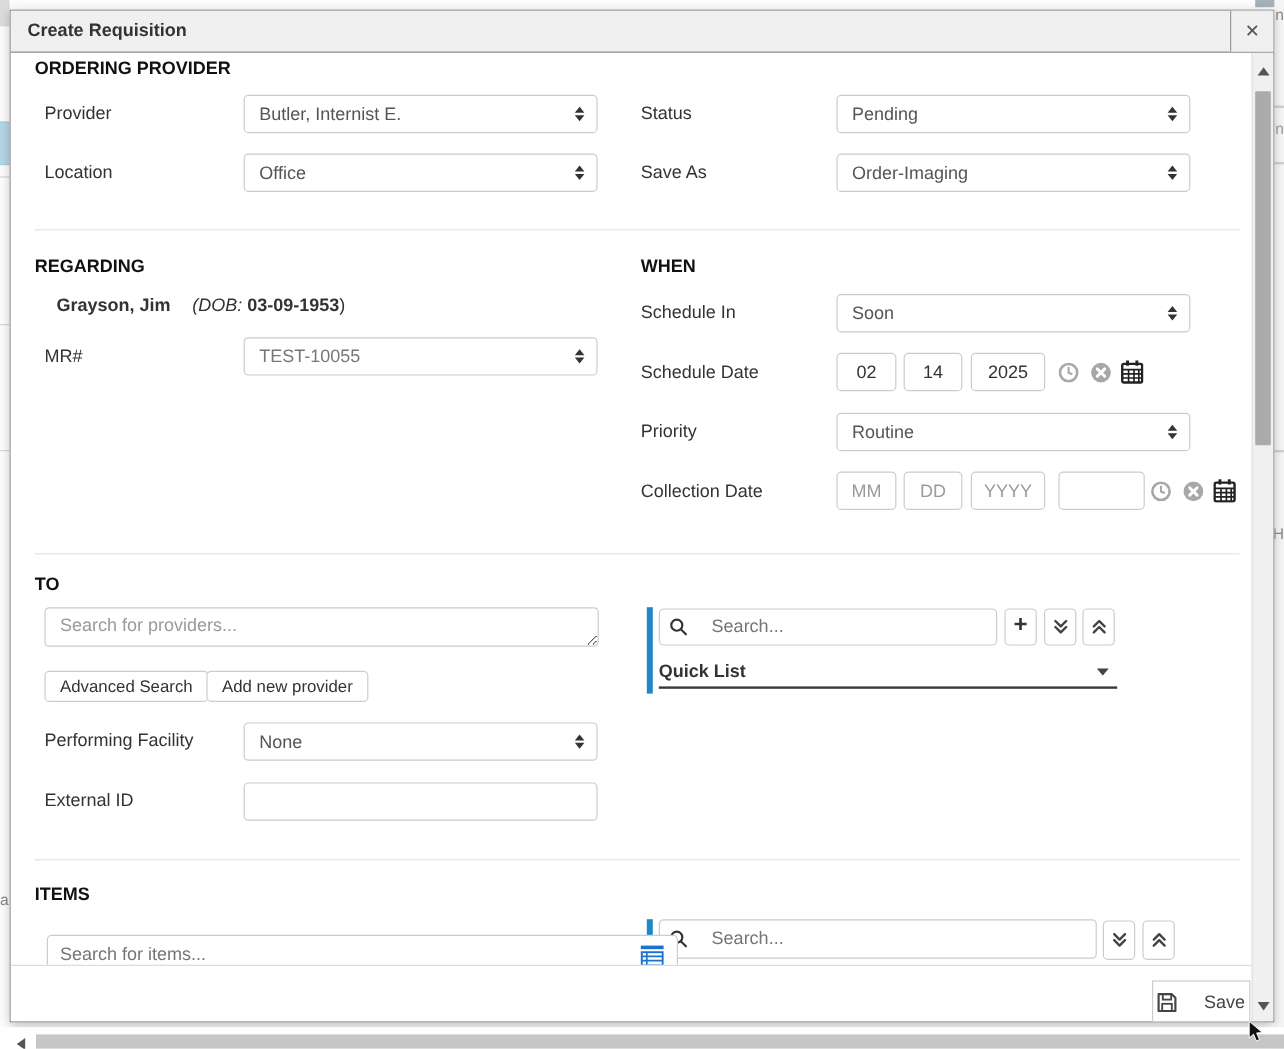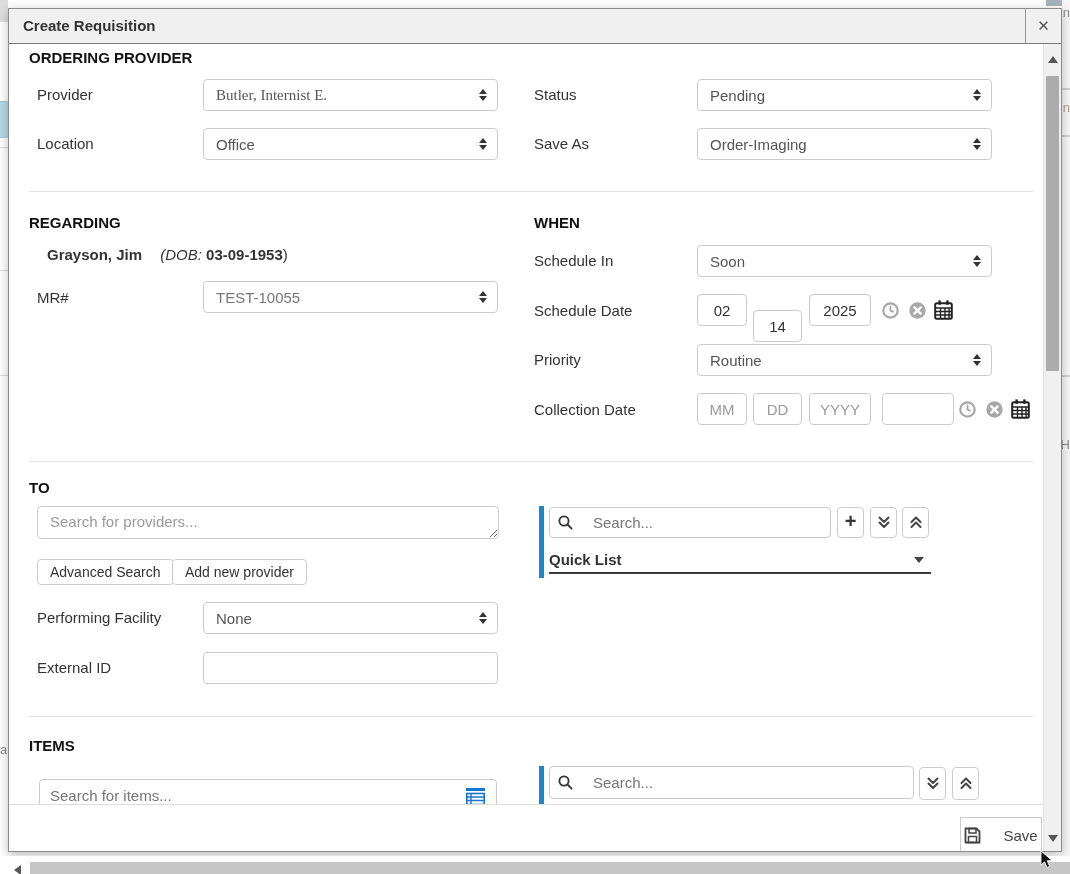--- a/index.html
+++ b/index.html
@@ -107,21 +107,21 @@
       <span class="modal-close">
         <span>✕</span>
       </span>
     </div>
 
     <div class="modal-body">
 
       <div class="sec-title" style="left:20px; top:5px;">ORDERING PROVIDER</div>
 
       <div class="lbl" style="left:28px; top:42px;">Provider</div>
-      <div class="sel" style="left:194px; top:35px; width:295px;font-family:Liberation Serif, serif;">
+      <div class="sel" style="left:194px; top:35px; width:295px;">
         <span>Butler, Internist E.</span>
         <span class="sel-arrows">
             <span class="tri-up"></span>
             <span class="tri-dn"></span>
           </span>
       </div>
 
       <div class="lbl" style="left:525px; top:42px;">Status</div>
       <div class="sel" style="left:688px; top:35px; width:295px;">
         <span>Pending</span>
@@ -171,21 +171,21 @@
       <div class="sel" style="left:688px; top:201px; width:295px;">
         <span>Soon</span>
         <span class="sel-arrows">
             <span class="tri-up"></span>
             <span class="tri-dn"></span>
           </span>
       </div>
 
       <div class="lbl" style="left:525px; top:258px;">Schedule Date</div>
       <input class="txt-input date-input" style="left: 688px; top: 250px; width: 50px;" value="02">
-      <input class="txt-input date-input" style="left: 744px; top: 266px; width: 49px;" value="14">
+      <input class="txt-input date-input" style="left: 744px; top: 250px; width: 49px;" value="14">
       <input class="txt-input date-input" style="left: 800px; top: 250px; width: 62px;" value="2025">
       <span class="icon-abs" style="left:873px; top:258px;">
         <svg width="17" height="17" viewBox="0 0 17 17">
             <circle cx="8.5" cy="8.5" r="7.2" fill="none" stroke="#a8a8a8" stroke-width="2.2"></circle>
             <path d="M8.5 4.5 V8.7 L11 9.6" fill="none" stroke="#a8a8a8" stroke-width="1.8" stroke-linecap="round"></path>
           </svg>
       </span>
       <span class="icon-abs" style="left:900px; top:258px;">
         <svg width="17" height="17" viewBox="0 0 17 17">
             <circle cx="8.5" cy="8.5" r="8.2" fill="#a8a8a8"></circle>
@@ -281,21 +281,21 @@
             </svg>
         </span>
       </button>
       <div class="quick-list-label" style="left:540px; top:507px;">Quick List</div>
       <span class="caret-dn" style="left:905px; top:513px;"></span>
       <div class="quick-underline" style="left:540px; top:528px; width:382px;"></div>
 
       <div class="sep" style="top:672px;"></div>
 
       <div class="sec-title" style="left:20px; top:693px;">ITEMS</div>
-      <div style="position:absolute; left:30px; top:735px; width:458px; height:33px; border:1px solid #ccc; border-radius:4px; background:#fff; display:flex; align-items:center; padding:0 10px; z-index:1;">
+      <div style="position:absolute; left:30px; top:735px; width:526px; height:33px; border:1px solid #ccc; border-radius:4px; background:#fff; display:flex; align-items:center; padding:0 10px; z-index:1;">
         <input style="border: none; outline: none; flex: 1 1 0%; font-size: 15px; font-family: inherit; color: rgb(51, 51, 51); min-width: 0px; background: transparent;" placeholder="Search for items...">
         <span style="display:flex;">
           <svg width="21" height="18" viewBox="0 0 21 18">
               <rect x="1" y="1" width="19" height="3" fill="#1a73d0"></rect>
               <rect x="1.8" y="6.5" width="17.4" height="11" fill="none" stroke="#1a73d0" stroke-width="1.6"></rect>
               <path d="M2 10 H19 M2 13.5 H19 M6 6.5 V17.5" stroke="#1a73d0" stroke-width="1.4"></path>
             </svg>
         </span>
       </div>
 

